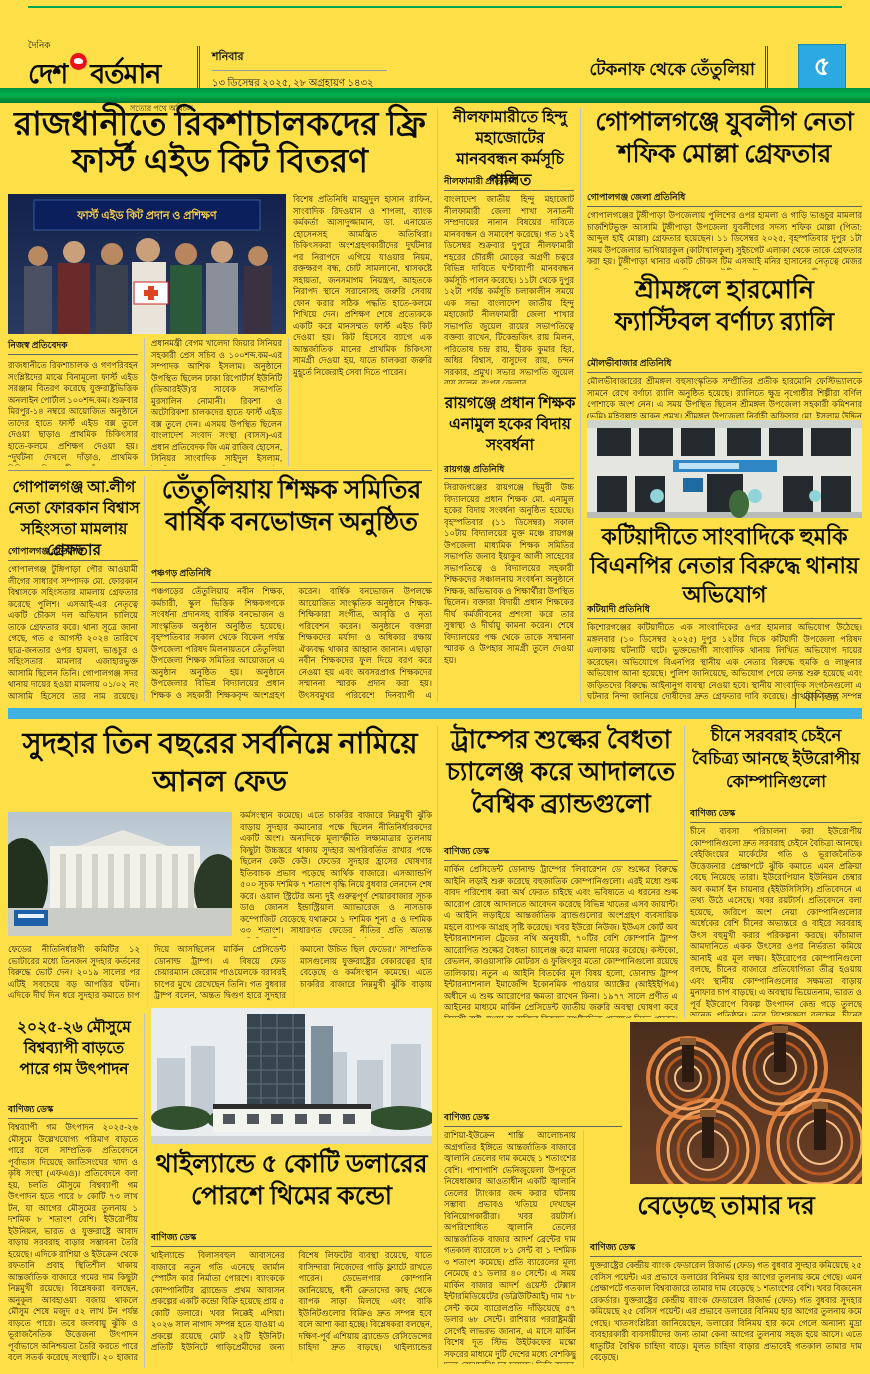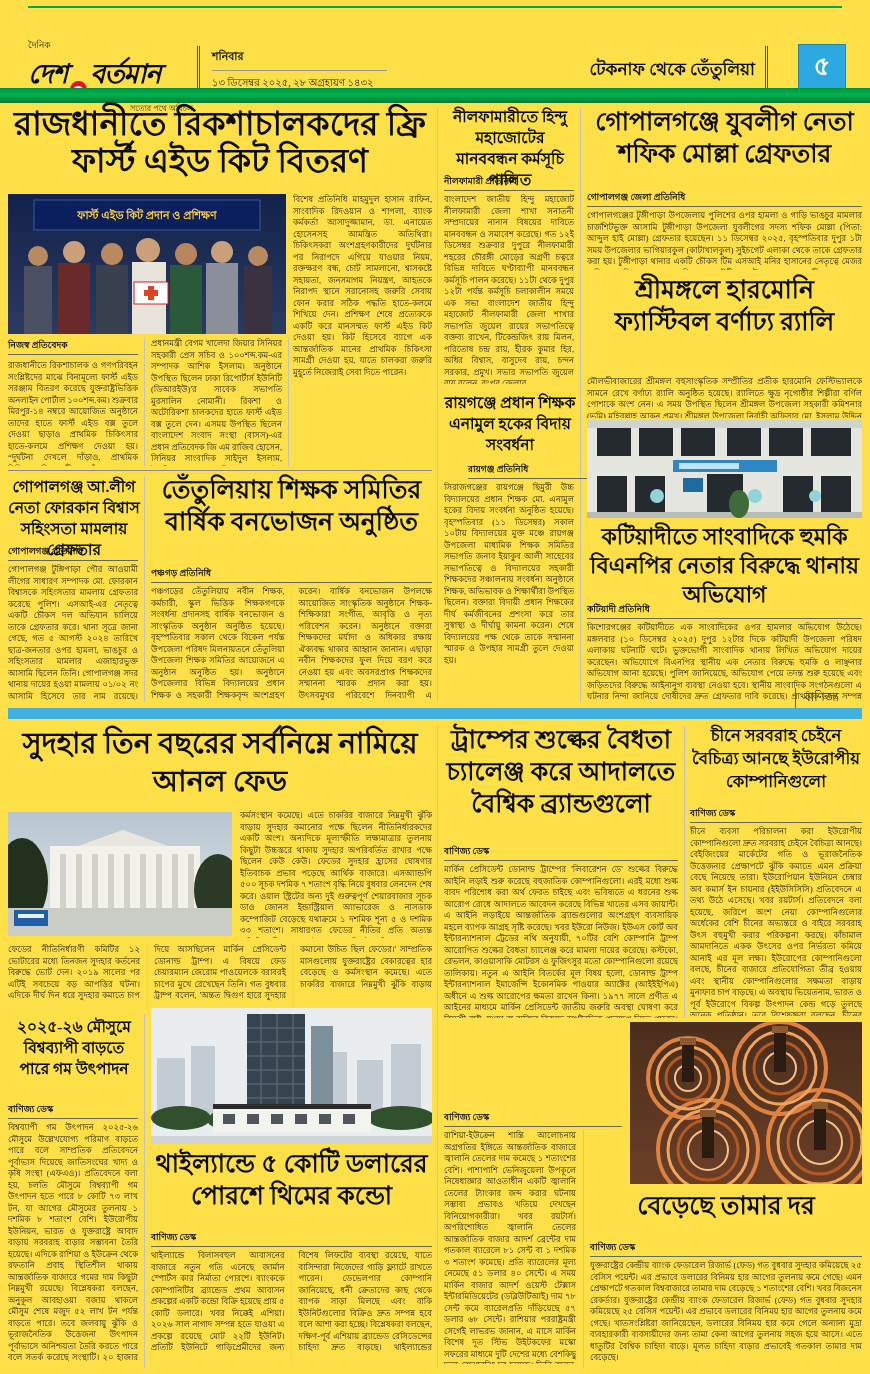--- a/index.html
+++ b/index.html
@@ -16,21 +16,21 @@
   .h-china{font-size:16.5px;line-height:23px;}
   .body{font-size:8.4px;line-height:11.5px;text-align:justify;overflow:hidden;color:#161616;}
   .byline{font-size:9px;font-weight:bold;color:#111;border-bottom:1px solid #666;padding-bottom:1px;}
   .vr{width:1px;background:#c2c2c2;}
   .hr{height:1px;background:#8a8a8a;}
   .cols2{column-count:2;column-gap:14px;column-rule:1px solid #d0d0d0;}
   .cols3{column-count:3;column-gap:14px;column-rule:1px solid #d0d0d0;}
   
   .topline{background:#00a651;height:2px;}
   .daily{font-size:9px;color:#222;}
-  .logo-row{display:flex;align-items:flex-end;gap:3px;font-style:italic;}
+  .logo-row{display:flex;align-items:flex-start;gap:3px;}
   .logo-txt{font-size:27px;font-weight:bold;color:#0a0a0a;letter-spacing:-1px;}
   .logo-dot{width:17px;height:17px;border-radius:50%;background:#e8111a;position:relative;flex:0 0 auto;}
   .logo-dot:after{content:"";position:absolute;left:4px;top:5px;width:9px;height:6px;background:#fff;border-radius:50% 60% 40% 50%;}
   .logo-rule{height:2px;background:#111;margin-top:1px;}
   .tagline{font-size:8px;color:#333;text-align:right;margin-top:1px;}
   .dbl{border-left:3px double #444;}
   .day{font-size:11px;font-weight:bold;color:#111;border-bottom:1px solid #999;padding-bottom:3px;}
   .date{font-size:10px;color:#222;margin-top:4px;}
   .slogan{font-size:17px;font-weight:bold;color:#101010;text-align:right;}
   .pagebox{background:#2ba9e0;border:1px solid #1c86b8;color:#fff;font-size:26px;font-weight:bold;
@@ -129,28 +129,29 @@
 
   <div class="abs h h-lg" style="left:151px;top:474px;width:281px;">তেঁতুলিয়ায় শিক্ষক সমিতির বার্ষিক বনভোজন অনুষ্ঠিত</div>
   <div class="abs byline" style="left:151px;top:566px;width:281px;">পঞ্চগড় প্রতিনিধি</div>
   <div class="abs body cols2" style="left:151px;top:586px;width:281px;height:116px;">পঞ্চগড়ের তেঁতুলিয়ায় নবীন শিক্ষক, কর্মচারী, স্কুল ভিত্তিক শিক্ষকগণকে সংবর্ধনা প্রদানসহ বার্ষিক বনভোজন ও সাংস্কৃতিক অনুষ্ঠান অনুষ্ঠিত হয়েছে। বৃহস্পতিবার সকাল থেকে বিকেল পর্যন্ত উপজেলা পরিষদ মিলনায়তনে তেঁতুলিয়া উপজেলা শিক্ষক সমিতির আয়োজনে এ অনুষ্ঠান অনুষ্ঠিত হয়। অনুষ্ঠানে উপজেলার বিভিন্ন বিদ্যালয়ের প্রধান শিক্ষক ও সহকারী শিক্ষকবৃন্দ অংশগ্রহণ করেন। বার্ষিক বনভোজন উপলক্ষে আয়োজিত সাংস্কৃতিক অনুষ্ঠানে শিক্ষক-শিক্ষিকারা সংগীত, আবৃত্তি ও নৃত্য পরিবেশন করেন। অনুষ্ঠানে বক্তারা শিক্ষকদের মর্যাদা ও অধিকার রক্ষায় ঐক্যবদ্ধ থাকার আহ্বান জানান। এছাড়া নবীন শিক্ষকদের ফুল দিয়ে বরণ করে নেওয়া হয় এবং অবসরপ্রাপ্ত শিক্ষকদের সম্মাননা স্মারক প্রদান করা হয়। উৎসবমুখর পরিবেশে দিনব্যাপী এ আয়োজন উপজেলার শিক্ষক সমাজের মিলনমেলায় পরিণত হয়।</div>
 
   <div class="abs h h-sm" style="left:444px;top:106px;width:132px;">নীলফামারীতে হিন্দু মহাজোটের মানববন্ধন কর্মসূচি পালিত</div>
   <div class="abs byline" style="left:444px;top:174px;width:130px;">নীলফামারী প্রতিনিধি</div>
   <div class="abs body" style="left:444px;top:194px;width:130px;height:190px;">বাংলাদেশ জাতীয় হিন্দু মহাজোট নীলফামারী জেলা শাখা সনাতনী সম্প্রদায়ের নানান বিষয়ের দাবিতে মানববন্ধন ও সমাবেশ করেছে। গত ১২ই ডিসেম্বর শুক্রবার দুপুরে নীলফামারী শহরের চৌরঙ্গী মোড়ের অগ্রণী চত্বরে বিভিন্ন দাবিতে ঘণ্টাব্যাপী মানববন্ধন কর্মসূচি পালন করেছে। ১১টা থেকে দুপুর ১২টা পর্যন্ত কর্মসূচি চলাকালীন সময়ে এক সভা বাংলাদেশ জাতীয় হিন্দু মহাজোট নীলফামারী জেলা শাখার সভাপতি জুয়েল রায়ের সভাপতিত্বে বক্তব্য রাখেন, টিকেন্দ্রজিৎ রায় মিলন, পরিতোষ চন্দ্র রায়, হীরক কুমার হির, অধির বিশ্বাস, বাসুদেব রায়, চন্দন সরকার, প্রমুখ। সভার সভাপতি জুয়েল রায় বলেন, রংপুর জেলার</div>
 
   <div class="abs h h-sm" style="left:444px;top:392px;width:132px;">রায়গঞ্জে প্রধান শিক্ষক এনামুল হকের বিদায় সংবর্ধনা</div>
-  <div class="abs byline" style="left:444px;top:462px;width:130px;margin-left:24px;">রায়গঞ্জ প্রতিনিধি</div>
+  <div class="abs byline" style="left:444px;top:462px;width:130px;">রায়গঞ্জ প্রতিনিধি</div>
   <div class="abs body" style="left:444px;top:482px;width:130px;height:220px;">সিরাজগঞ্জের রায়গঞ্জে ছিমুরী উচ্চ বিদ্যালয়ের প্রধান শিক্ষক মো. এনামুল হকের বিদায় সংবর্ধনা অনুষ্ঠিত হয়েছে। বৃহস্পতিবার (১১ ডিসেম্বর) সকাল ১০টায় বিদ্যালয়ের মুক্ত মঞ্চে রায়গঞ্জ উপজেলা মাধ্যমিক শিক্ষক সমিতির সভাপতি জনাব ইয়াকুব আলী সাহেবের সভাপতিত্বে ও বিদ্যালয়ের সহকারী শিক্ষকদের সঞ্চালনায় সংবর্ধনা অনুষ্ঠানে শিক্ষক, অভিভাবক ও শিক্ষার্থীরা উপস্থিত ছিলেন। বক্তারা বিদায়ী প্রধান শিক্ষকের দীর্ঘ কর্মজীবনের প্রশংসা করে তার সুস্বাস্থ্য ও দীর্ঘায়ু কামনা করেন। শেষে বিদ্যালয়ের পক্ষ থেকে তাকে সম্মাননা স্মারক ও উপহার সামগ্রী তুলে দেওয়া হয়।</div>
 
   <div class="abs h h-lg" style="left:587px;top:106px;width:275px;">গোপালগঞ্জে যুবলীগ নেতা শফিক মোল্লা গ্রেফতার</div>
   <div class="abs byline" style="left:587px;top:190px;width:275px;">গোপালগঞ্জ জেলা প্রতিনিধি</div>
   <div class="abs body" style="left:587px;top:210px;width:275px;height:60px;">গোপালগঞ্জের টুঙ্গীপাড়া উপজেলায় পুলিশের ওপর হামলা ও গাড়ি ভাঙচুর মামলার চার্জশিটভুক্ত আসামি টুঙ্গীপাড়া উপজেলা যুবলীগের সদস্য শফিক মোল্লা (পিতা: আব্দুল হাই মোল্লা) গ্রেফতার হয়েছেন। ১১ ডিসেম্বর ২০২৫, বৃহস্পতিবার দুপুর ১টা সময় উপজেলার ভাগিয়ারকুল (কাটাখালকুল) সুইচগেট এলাকা থেকে তাকে গ্রেফতার করা হয়। টুঙ্গীপাড়া থানার একটি চৌকস টিম এসআই মনির হাসানের নেতৃত্বে মেজর অভিযান পরিচালনা করেন। শফিক মোল্লা টুঙ্গীপাড়া উপজেলার তৎকালীন থান সাহেব শেখ মোশাররফ হোসেন উচ্চ বিদ্যালয় (বর্তমান বঙ্গিয়ার স্কুল অ্যান্ড কলেজ) এর সামনে সংঘটিত পুলিশের উপর হামলা ও গাড়ি ভাঙচুর মামলার চার্জশিটভুক্ত আসামি। মামলা দায়ের হয়েছিল সন্ত্রাসবিরোধী আইনে। পুলিশ এসআই মনির হাসান জানায়, দীর্ঘদিন ধরে পলাতক থাকা শফিক মোল্লার অবস্থান নিশ্চিত হয়ে অভিযান চালিয়ে তাকে গ্রেফতার করা হয়। আইন অনুযায়ী পরবর্তী ব্যবস্থা গ্রহণ করা হবে।</div>
 
   <div class="abs h h-lg" style="left:587px;top:274px;width:275px;">শ্রীমঙ্গলে হারমোনি ফ্যাস্টিবল বর্ণাঢ্য র‌্যালি</div>
+  <div class="abs byline" style="left:587px;top:356px;width:275px;">মৌলভীবাজার প্রতিনিধি</div>
   <div class="abs body" style="left:587px;top:376px;width:275px;height:42px;">মৌলভীবাজারের শ্রীমঙ্গল বহুসাংস্কৃতিক সম্প্রীতির প্রতীক হারমোনি ফেস্টিভ্যালকে সামনে রেখে বর্ণাঢ্য র‌্যালি অনুষ্ঠিত হয়েছে। র‌্যালিতে ক্ষুদ্র নৃগোষ্ঠীর শিল্পীরা বর্ণিল পোশাকে অংশ নেন। এ সময় উপস্থিত ছিলেন শ্রীমঙ্গল উপজেলা সহকারী কমিশনার (ভূমি) মহিবুল্লাহ আকন প্রমুখ। শ্রীমঙ্গল উপজেলা নির্বাহী অফিসার মো. ইসলাম উদ্দিন বলেন, 'শ্রীমঙ্গলে ২৬টি গেজেটেট ক্ষুদ্র নৃগোষ্ঠীর বসবাস রয়েছে।</div>
 
   <div class="abs" style="left:587px;top:420px;width:275px;height:98px;">
     <svg width="275" height="98" viewBox="0 0 275 98">
       <rect width="275" height="98" fill="#e6e6e0"></rect>
       <rect x="0" y="0" width="275" height="8" fill="#cfd4cf"></rect>
       <g fill="#252a2e">
         <rect x="10" y="8" width="34" height="28"></rect>
           <rect x="52" y="8" width="34" height="28"></rect>
         <rect x="94" y="8" width="34" height="28"></rect>

